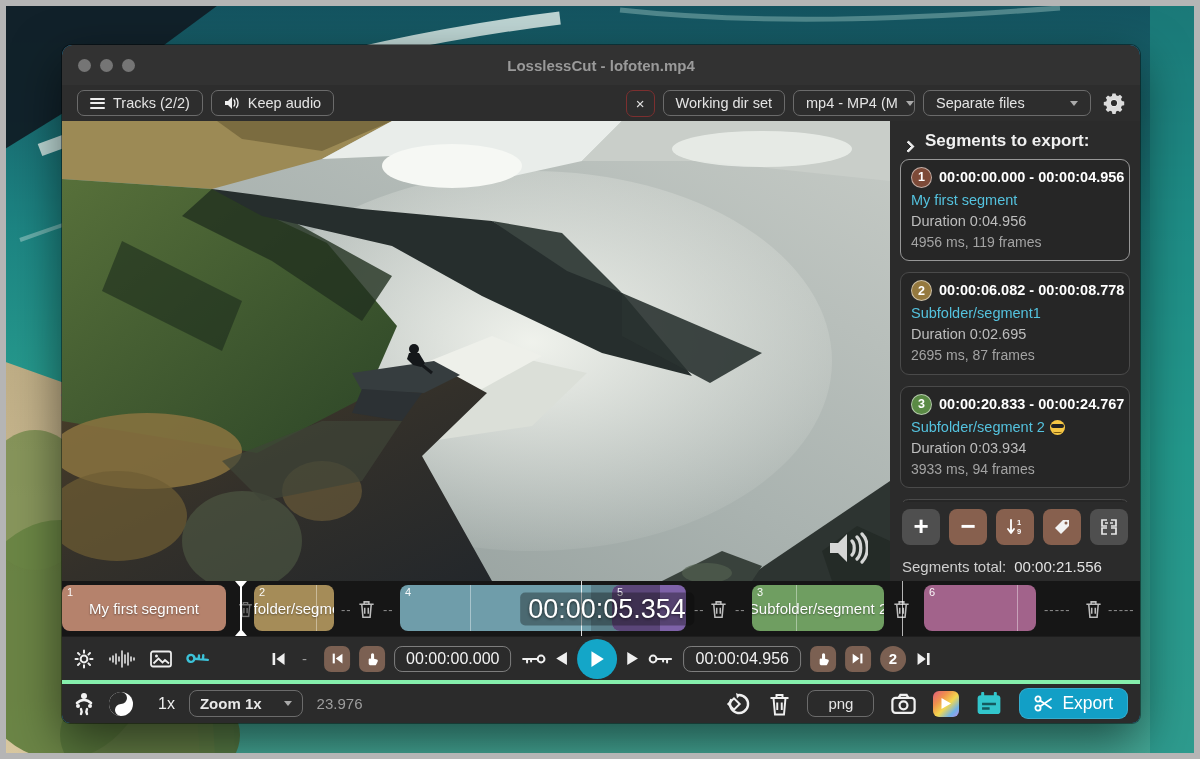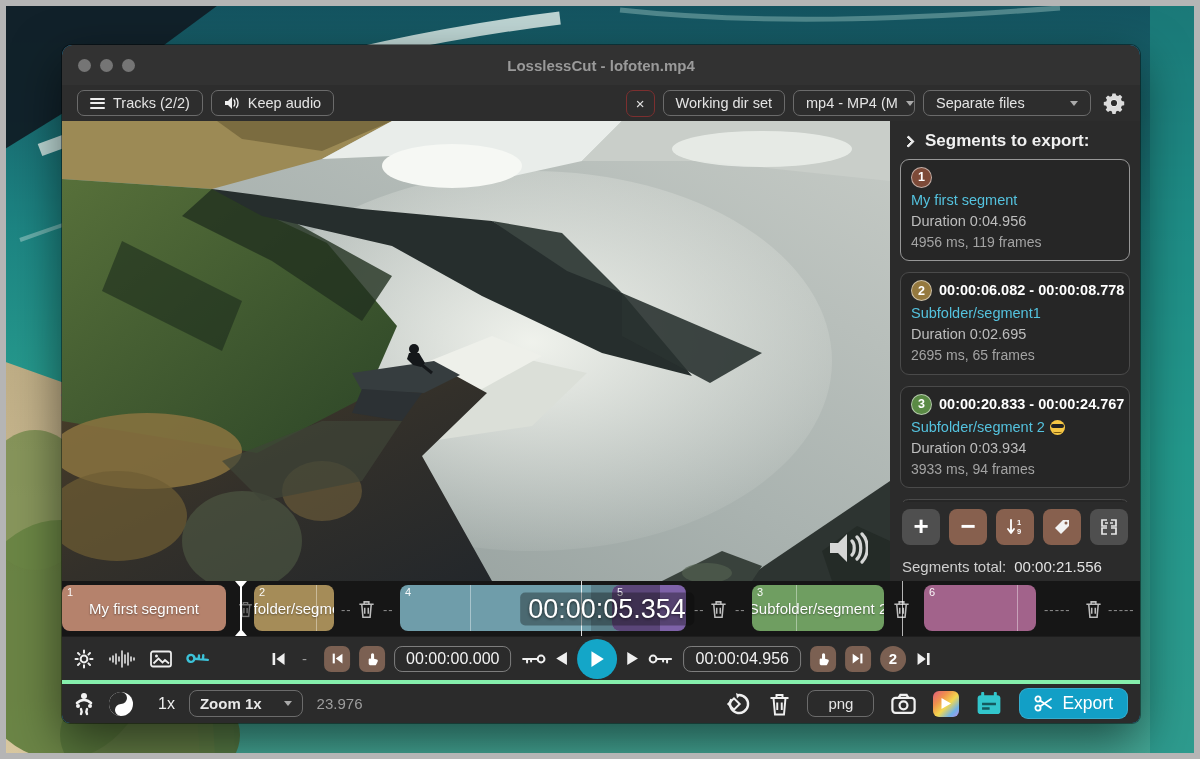--- a/index.html
+++ b/index.html
@@ -29,21 +29,21 @@
   .chev { width:0; height:0; border-left:4.5px solid transparent; border-right:4.5px solid transparent; border-top:5.5px solid #aaa; display:inline-block; margin-left:8px; }
   .hamburger { display:inline-block; width:15px; }
   .hamburger div { height:2px; background:#eee; margin:2.5px 0; border-radius:1px; }
 
   .content { display:flex; height:460px; }
   .video { position:relative; width:828px; height:460px; background:#0c0f10; overflow:hidden; }
   .mutewrap { position:absolute; right:22px; bottom:16px; opacity:.85; }
 
   
   .panel { width:250px; background:#2b2b2b; padding:6px 10px 0 10px; display:flex; flex-direction:column; }
-  .panel-head { display:flex; align-items:center; gap:12px; padding:4px 2px 8px 4px; }
+  .panel-head { display:flex; align-items:flex-end; gap:12px; padding:4px 2px 8px 4px; }
   .pchev { width:9px; height:9px; border-right:3px solid #e8e8e8; border-top:3px solid #e8e8e8; transform:rotate(45deg); border-radius:1px; }
   .ptitle { font-size:17px; font-weight:bold; color:#f0f0f0; }
   .seglist { height:352px; overflow:hidden; }
   .card { background:#262626; border:1px solid #4a4a4a; border-radius:9px; padding:7px 10px 8px 10px; margin-bottom:11px; line-height:1.45; }
   .card.selected { border-color:#979797; }
   .crow1 { display:flex; align-items:center; gap:7px; }
   .badge { width:21px; height:21px; min-width:21px; border-radius:50%; border:1.5px solid rgba(255,255,255,.55);
            color:#fff; font-size:12.5px; font-weight:bold; display:flex; align-items:center; justify-content:center; }
   .crange { font-size:14.5px; font-weight:bold; color:#fff; white-space:nowrap; }
   .cname { font-size:14.5px; color:#54c2de; margin-top:2px; display:flex; align-items:center; gap:5px;}
@@ -252,38 +252,39 @@
     <div class="panel">
       <div class="panel-head">
         <span class="pchev"></span>
         <span class="ptitle">Segments to export:</span>
       </div>
       <div class="seglist">
 
         <div class="card selected">
           <div class="crow1">
             <span class="badge" style="background-color: rgb(125, 74, 56);">1</span>
+            <span class="crange">00:00:00.000 - 00:00:04.956</span>
           </div>
           <div class="cname">
               <span>My first segment</span>
             </div>
           <div class="cdur">Duration 0:04.956</div>
           <div class="cframes">4956 ms, 119 frames</div>
         </div>
 
         <div class="card">
           <div class="crow1">
             <span class="badge" style="background-color: rgb(149, 121, 63);">2</span>
             <span class="crange">00:00:06.082 - 00:00:08.778</span>
           </div>
           <div class="cname">
               <span>Subfolder/segment1</span>
             </div>
           <div class="cdur">Duration 0:02.695</div>
-          <div class="cframes">2695 ms, 65 frames</div>
+          <div class="cframes">2695 ms, 87 frames</div>
         </div>
 
         <div class="card">
           <div class="crow1">
             <span class="badge" style="background-color: rgb(90, 138, 69);">3</span>
             <span class="crange">00:00:20.833 - 00:00:24.767</span>
           </div>
           <div class="cname">
             <span>Subfolder/segment 2</span>
             <span class="emoji-shades"></span>

